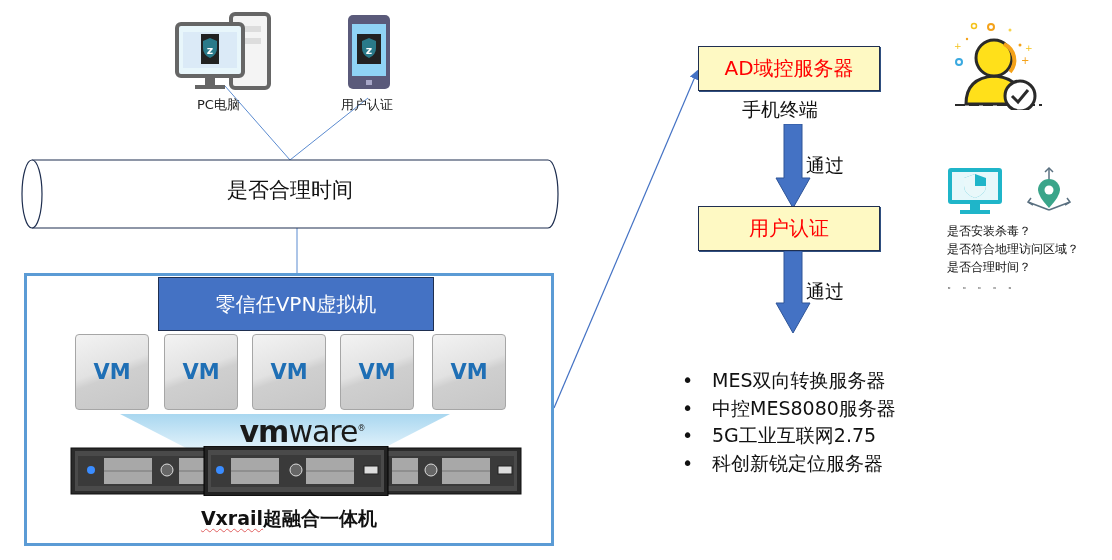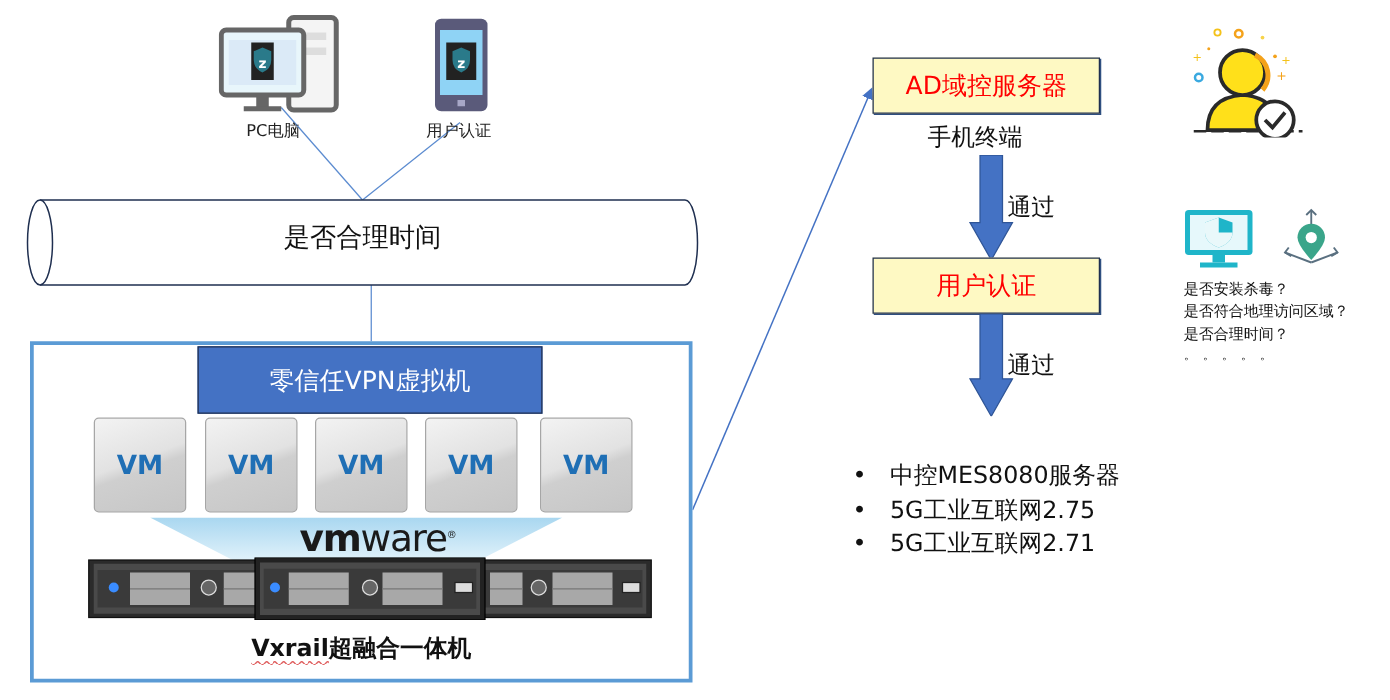--- a/index.html
+++ b/index.html
@@ -161,23 +161,24 @@
 <div class="abs flow-label" style="left:806px; top:153px;">通过</div>
 
 <div class="abs flow-box" style="left:698px; top:206px; width:182px; height:45px;">用户认证</div>
 
 <svg class="abs" style="left:775px; top:251px;" width="36" height="82" viewBox="0 0 36 82">
   <polygon points="9,0 27,0 27,52 35,52 18,82 1,52 9,52" fill="#4472c4" stroke="#2f5597" stroke-width="1"></polygon>
 </svg>
 <div class="abs flow-label" style="left:806px; top:279px;">通过</div>
 
 <ul id="server-list" class="abs">
+  <li><span class="bullet">•</span><span>MES双向转换服务器</span></li>
   <li><span class="bullet">•</span><span>中控MES8080服务器</span></li>
   <li><span class="bullet">•</span><span>5G工业互联网2.75</span></li>
-  <li><span class="bullet">•</span><span>5G工业互联网2.71</span></li>
+  <li><span class="bullet">•</span><span>科创新锐定位服务器</span></li>
 </ul>
 
 <svg class="abs" style="left:950px; top:18px;" width="100" height="92" viewBox="0 0 100 92">
   <circle cx="24" cy="8" r="2.5" fill="none" stroke="#f4c21a" stroke-width="1.5"></circle>
   <circle cx="41" cy="9" r="3" fill="none" stroke="#f4a21a" stroke-width="2"></circle>
   <circle cx="60" cy="12" r="1.5" fill="#f7d34a"></circle>
   <circle cx="17" cy="21" r="1.2" fill="#f4a21a"></circle>
   <text x="4" y="31" font-size="9" fill="#f4c21a">+</text>
   <circle cx="9" cy="44" r="3" fill="none" stroke="#3aa9e0" stroke-width="2"></circle>
   <circle cx="70" cy="27" r="1.5" fill="#f4a21a"></circle>

